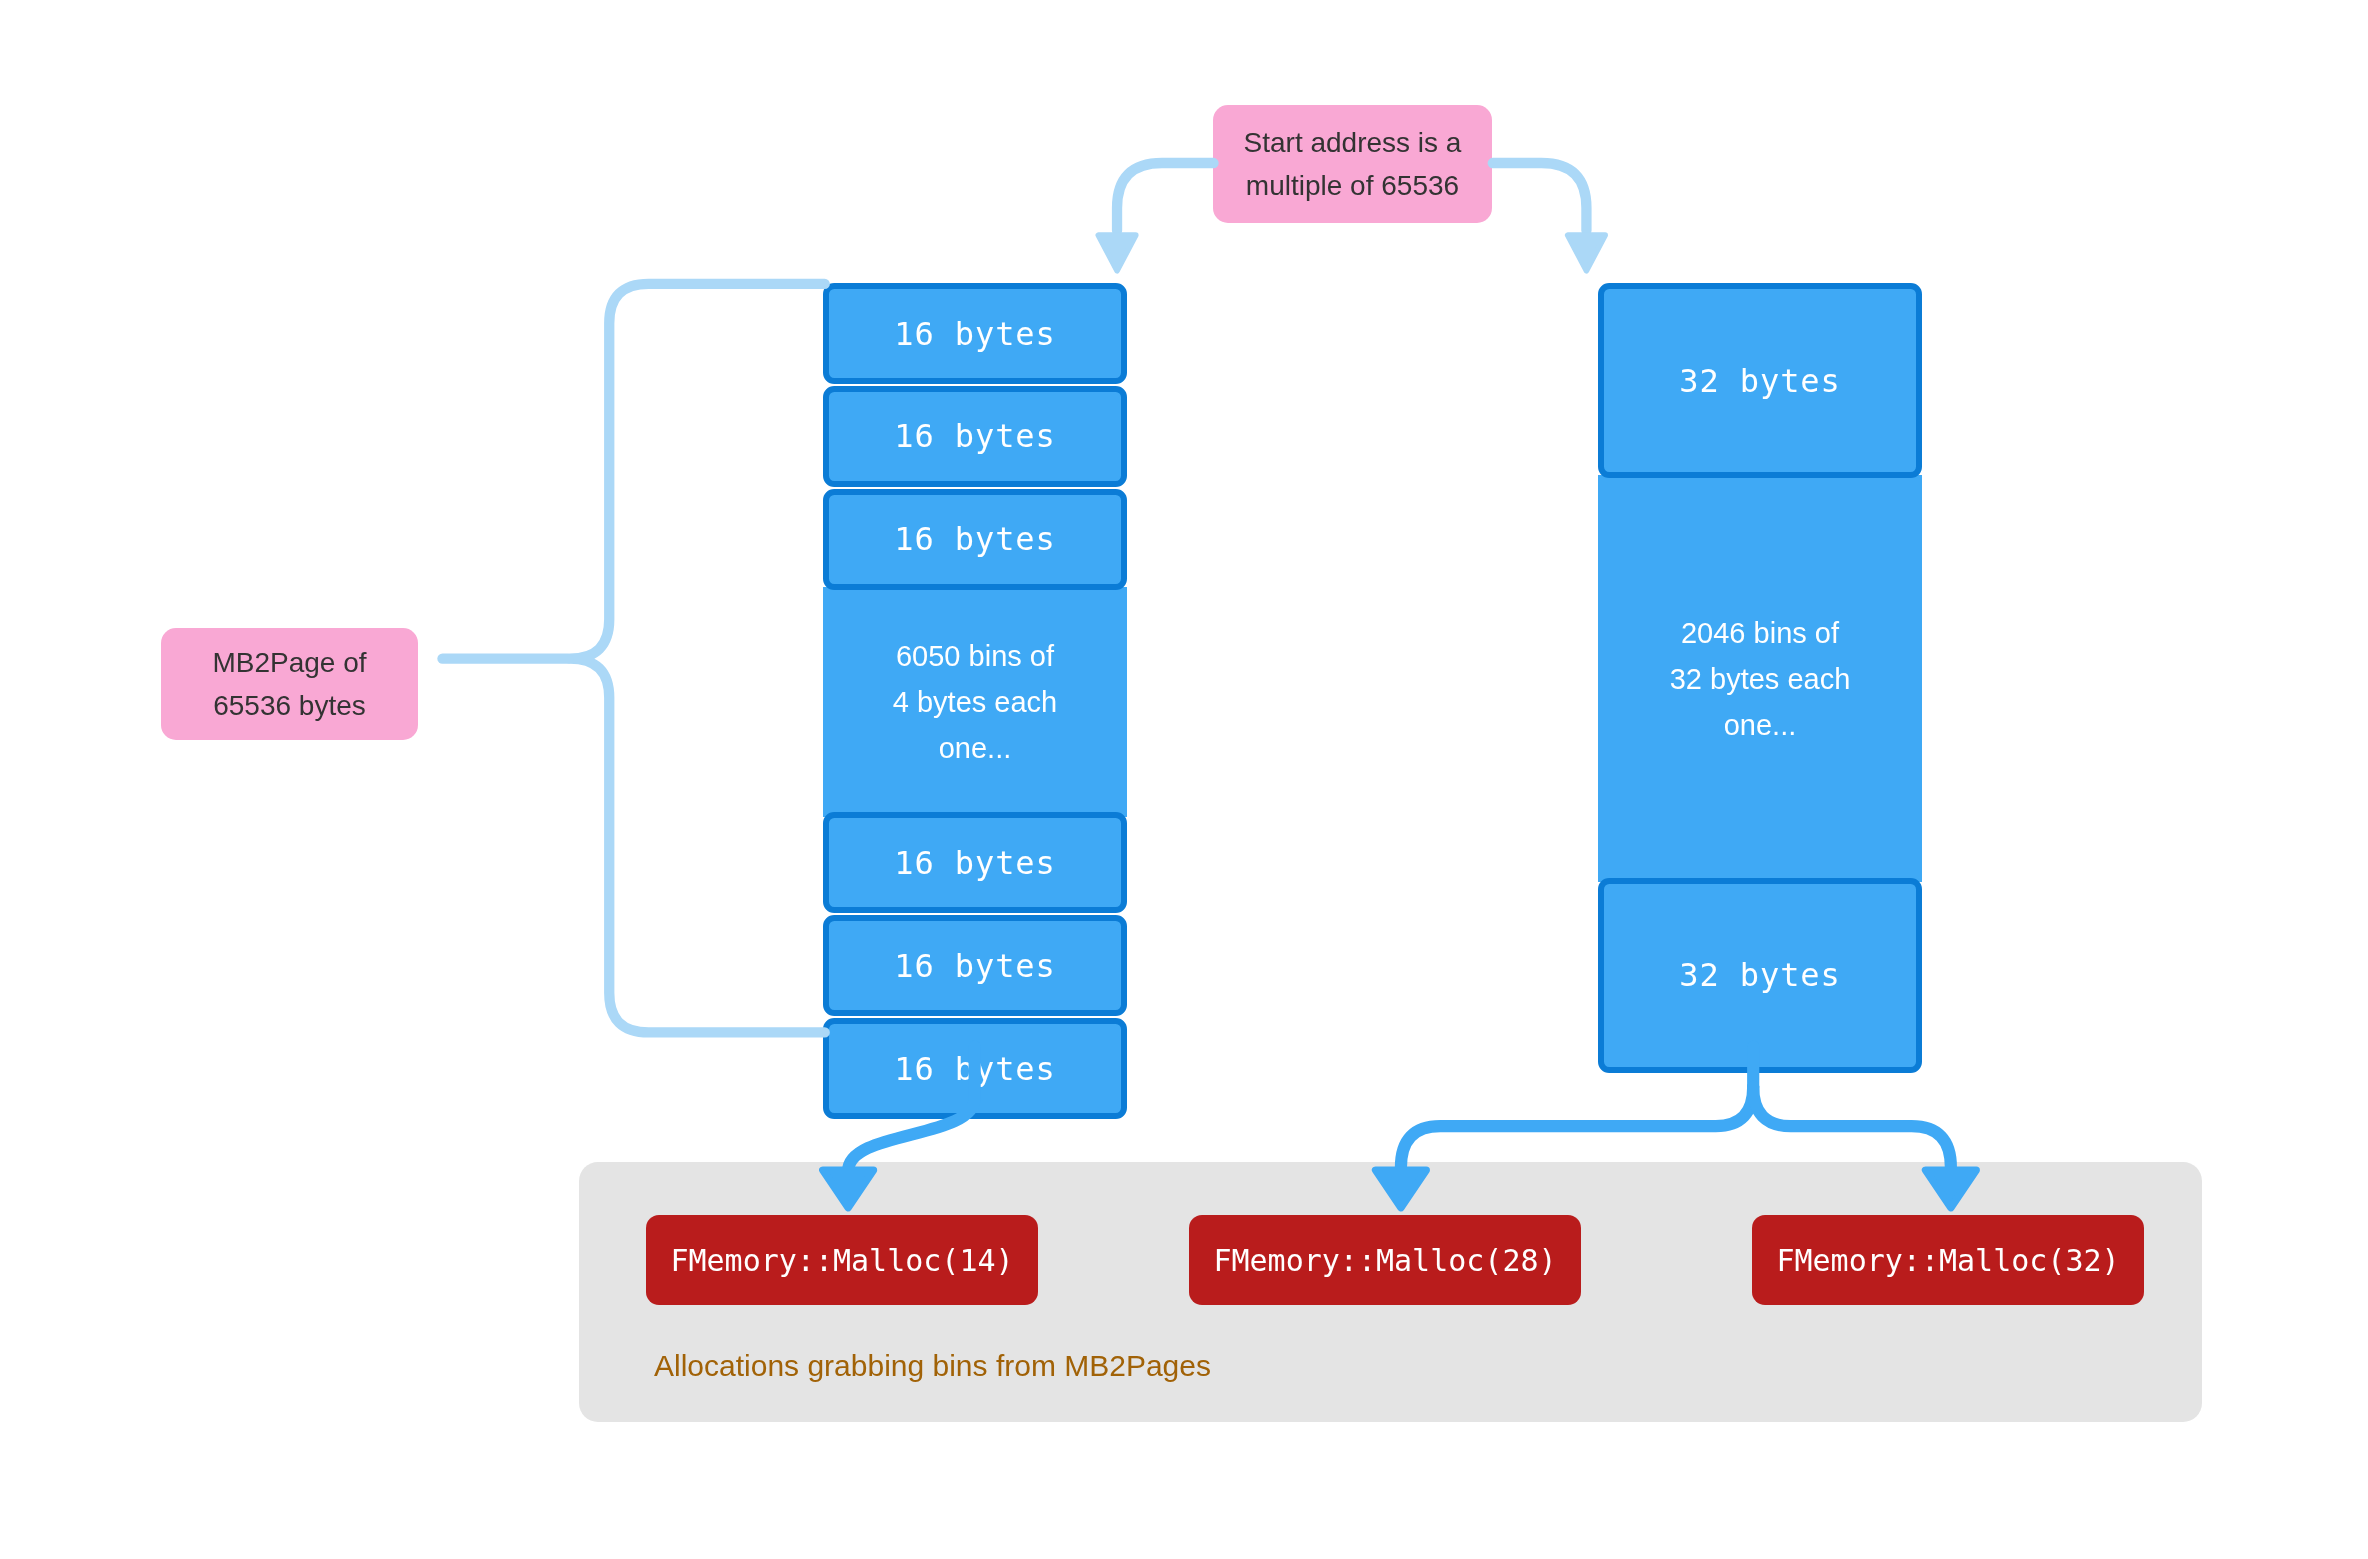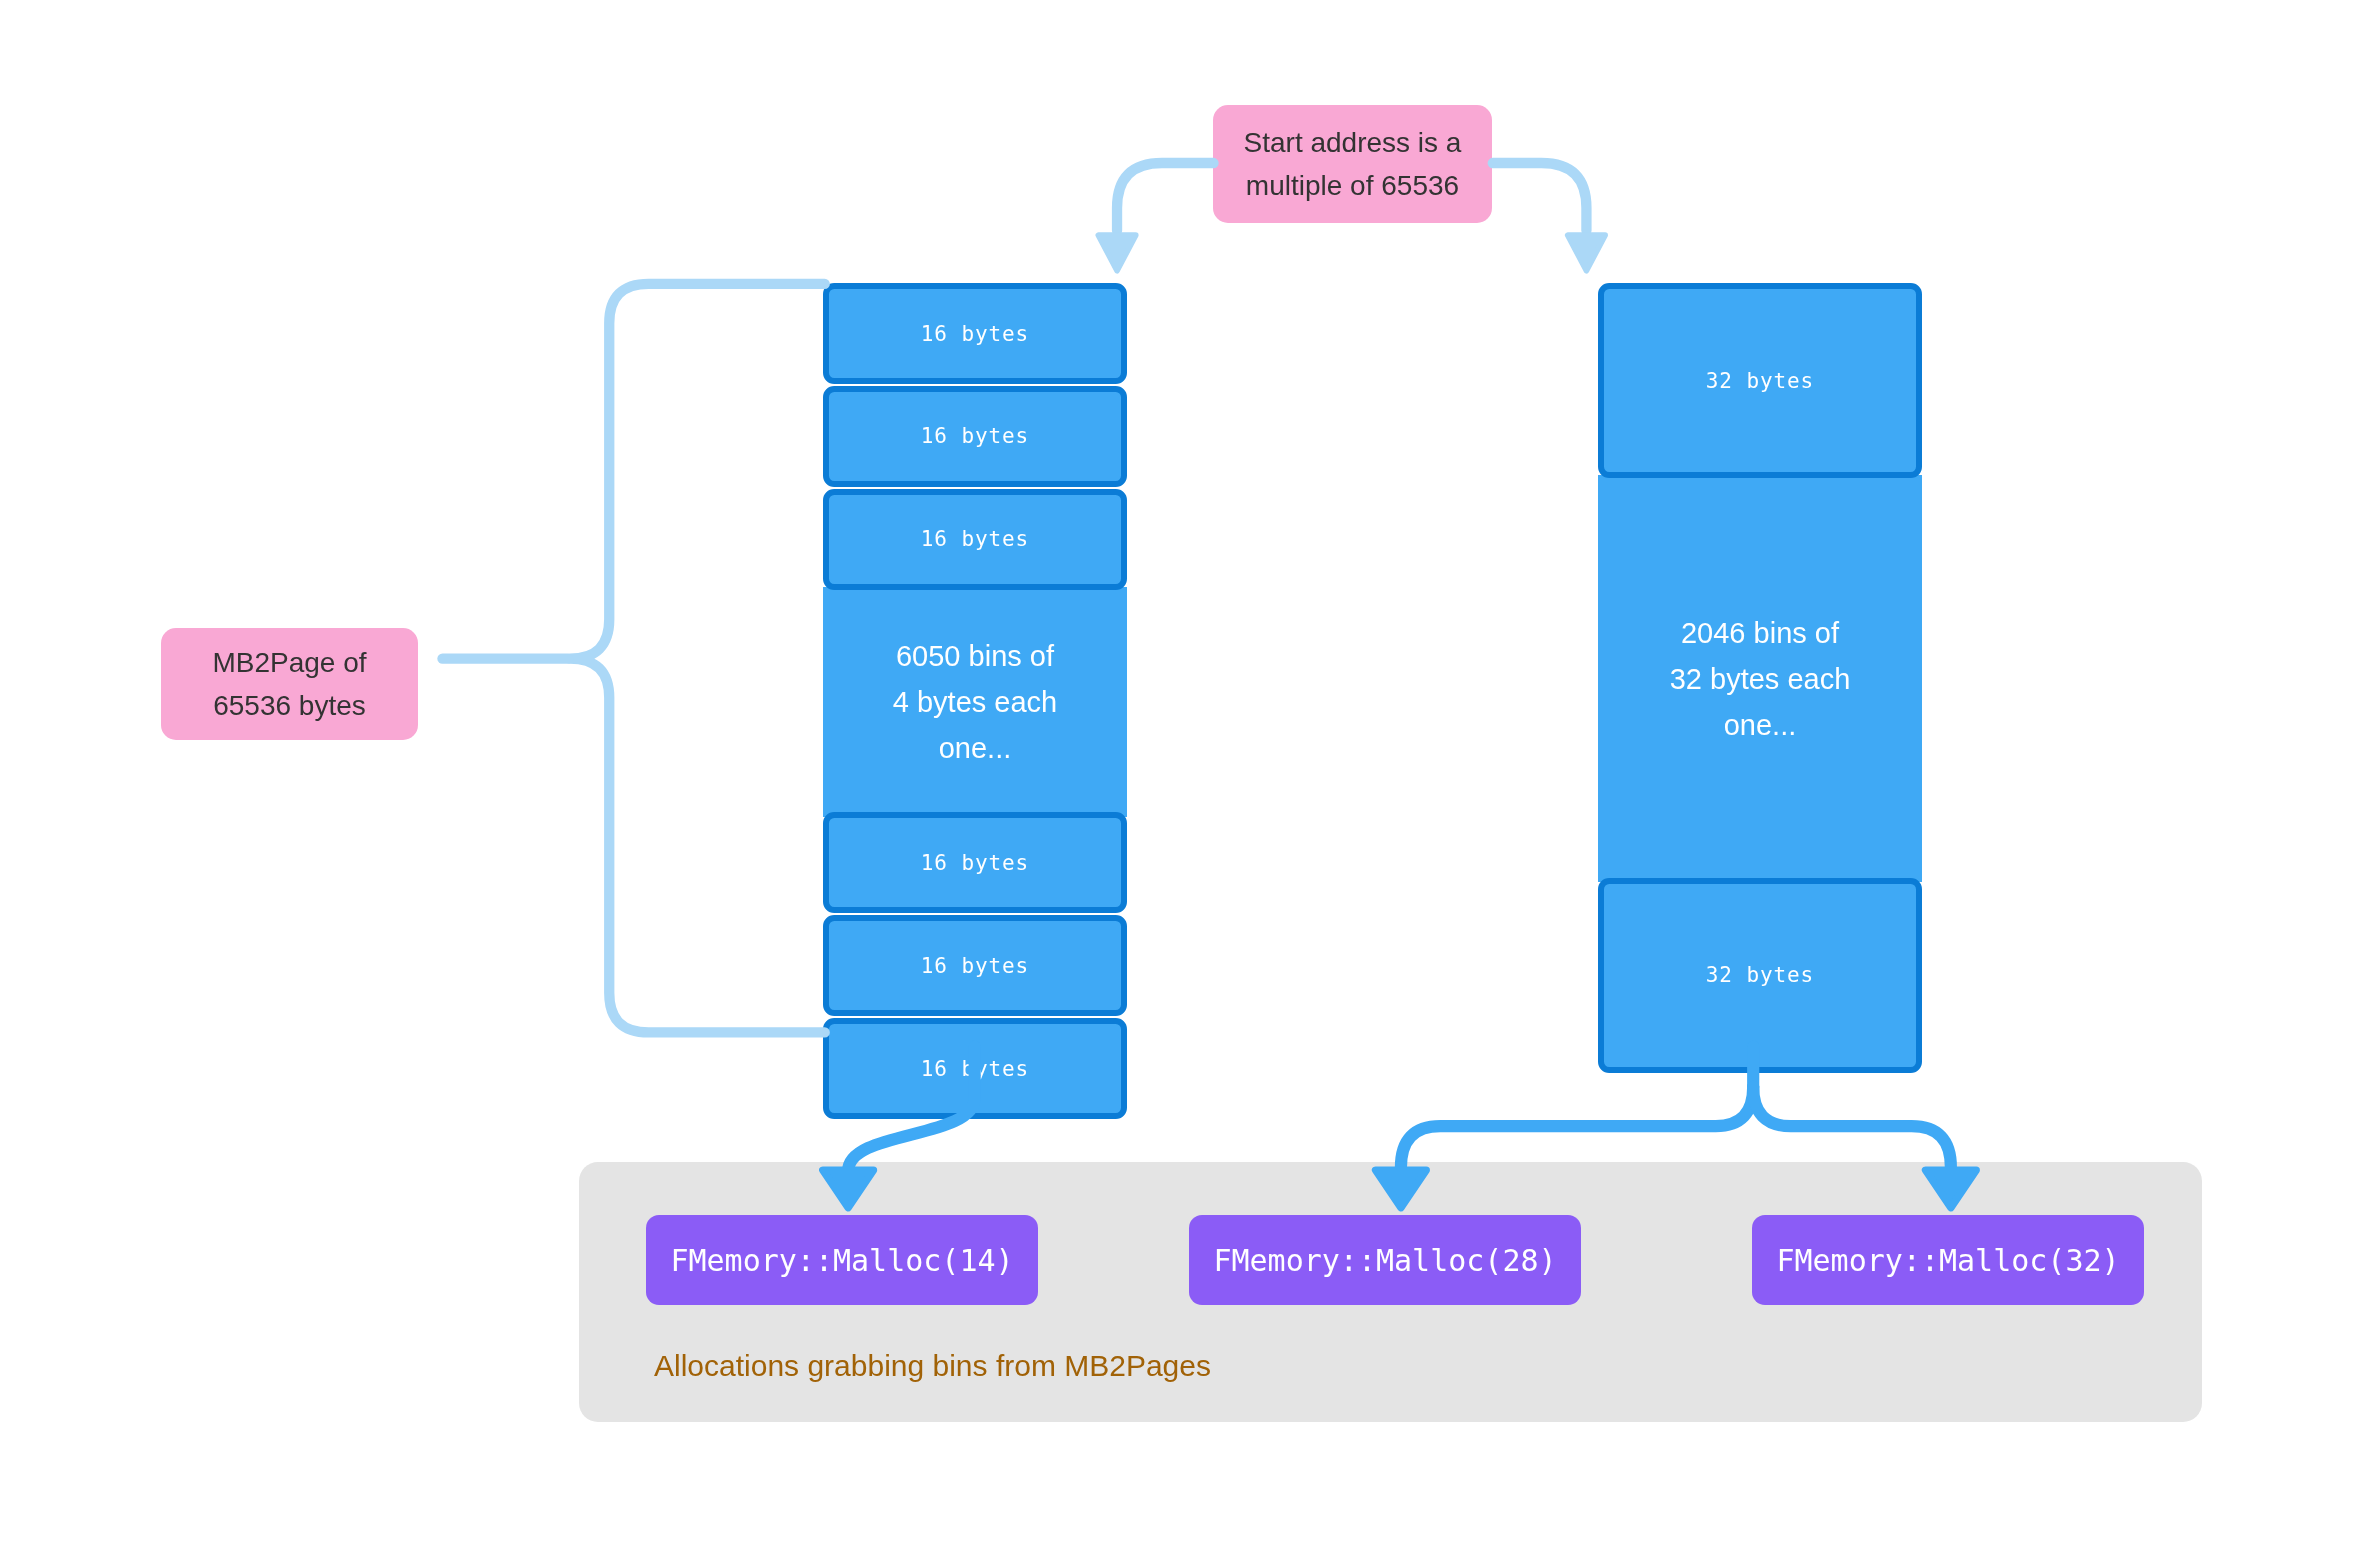--- a/index.html
+++ b/index.html
@@ -29,40 +29,40 @@
 
   
   .mem-column{display:flex;flex-direction:column;z-index:2;}
   #left-column{left:823px;top:283px;width:304px;}
   #right-column{left:1598px;top:283px;width:324px;}
   .bin-cell{
     background:#3FA9F5;border:6.6px solid #0B7CD6;border-radius:11.2px;
     display:flex;align-items:center;justify-content:center;
     margin-bottom:1.9px;position:relative;z-index:2;
     color:#ffffff;font-family:"DejaVu Sans Mono", monospace;
-    font-size:21px;letter-spacing:0.9px;
+    font-size:32px;letter-spacing:0.9px;
   }
   .bin-cell.small{height:89px;}
   .bin-cell.large{height:183px;}
   .bin-cell:last-child{margin-bottom:0;}
   .bin-mid{
     background:#3FA9F5;margin:-4.7px 0;position:relative;z-index:1;
     display:flex;flex-direction:column;align-items:center;justify-content:center;
     color:#ffffff;font-size:29px;line-height:46px;text-align:center;
   }
   #left-mid{height:230px;}
   #right-mid{height:407px;}
 
   
   #footer-panel{
     left:579px;top:1162px;width:1623px;height:260px;
     background:#E4E4E4;border-radius:19px;z-index:1;
   }
   .code-badge{
-    top:1215px;width:392px;height:90px;background:#8b5cf6;border-radius:13px;
+    top:1215px;width:392px;height:90px;background:#b91c1c;border-radius:13px;
     display:flex;align-items:center;justify-content:center;z-index:2;
     color:#ffffff;font-family:"DejaVu Sans Mono", monospace;font-size:30px;
   }
   #badge-1{left:646px;}
   #badge-2{left:1189px;}
   #badge-3{left:1752px;}
   #footer-caption{
     left:618px;top:1347px;z-index:2;
     color:#a16207;font-size:30px;line-height:37px;margin-left:36px;
   }

